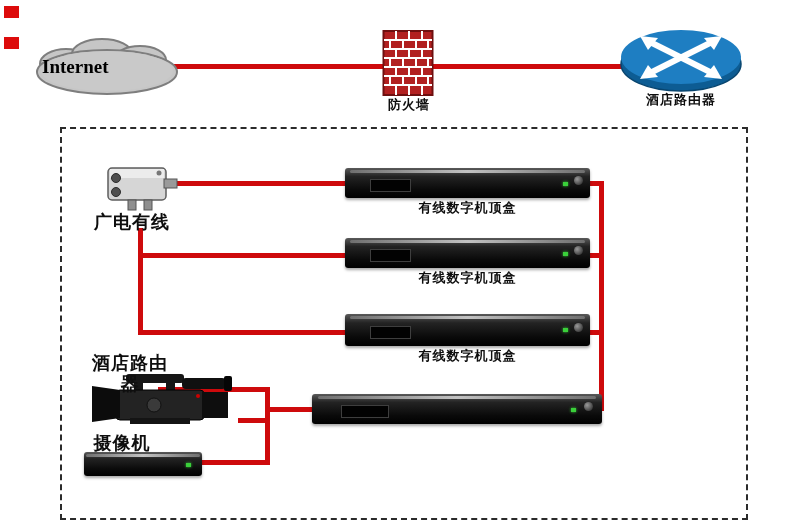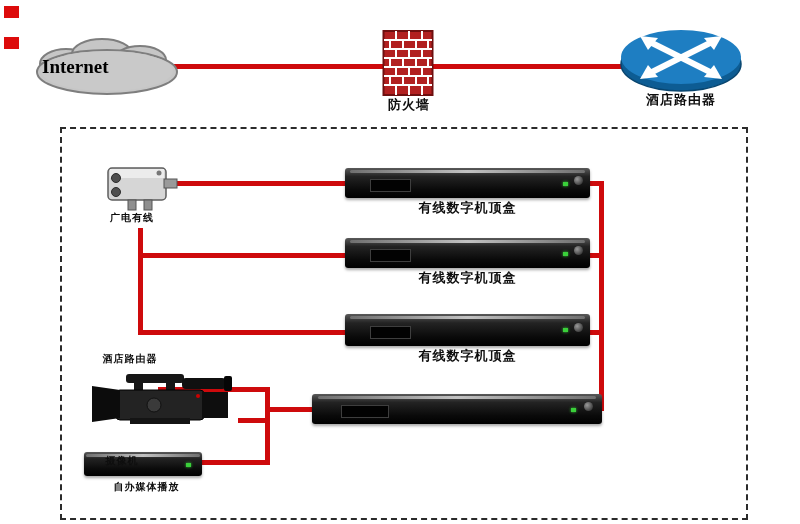--- a/index.html
+++ b/index.html
@@ -2,21 +2,21 @@
 <html style="--line-red: #ce0a0c; --dash: #2b2b2b; --router-blue: #1e7ec2; --brick-red: #b22020; --marker-red: #dd0b0b;"><head>
 <meta charset="utf-8">
 <style>
   html,body{margin:0;padding:0;background:#fff;}
   .stage{position:relative;width:800px;height:524px;background:#ffffff;overflow:hidden;
          font-family:"Liberation Sans",sans-serif;}
   .line{position:absolute;background:var(--line-red,#ce0a0c);z-index:1;}
   .marker{position:absolute;width:15px;height:12px;background:var(--marker-red,#dd0b0b);z-index:4;}
   .dashed-box{position:absolute;left:60px;top:127px;width:684px;height:389px;
               border:2px dashed var(--dash,#2b2b2b);z-index:0;background:transparent;}
-  .lbl{position:absolute;font-weight:bold;font-size:10px;color:#0e0e0e;text-align:center;
+  .lbl{position:absolute;font-weight:bold;font-size:18px;color:#0e0e0e;text-align:center;
        z-index:3;letter-spacing:1px;line-height:1.15;}
   .lbl.big{font-size:13px;}
   .inet{position:absolute;font-family:"Liberation Serif",serif;font-weight:bold;font-size:19px;
         color:#000;text-align:left;z-index:3;}
   .title{position:absolute;font-weight:bold;font-size:18px;color:#050505;text-align:center;
          letter-spacing:2px;z-index:3;}
   .icon-wrap{position:absolute;z-index:2;}
   .device{position:absolute;z-index:2;border-radius:3px;
           background:linear-gradient(180deg,#5a5a5a 0%,#232323 28%,#0a0a0a 72%,#000 100%);
           box-shadow:0 2px 3px rgba(0,0,0,.35);}
@@ -140,27 +140,26 @@
       <rect x="92" y="6" width="44" height="11" rx="4" fill="#101010"></rect>
       <rect x="134" y="4" width="8" height="15" rx="2" fill="#060606"></rect>
       <rect x="26" y="18" width="88" height="30" rx="4" fill="#232323" stroke="#000"></rect>
       <polygon points="2,14 30,18 30,46 2,50" fill="#0c0c0c"></polygon>
       <circle cx="64" cy="33" r="7" fill="#3a3a3a" stroke="#111"></circle>
       <rect x="112" y="20" width="26" height="26" fill="#0e0e0e"></rect>
       <circle cx="108" cy="24" r="2" fill="#c00"></circle>
       <rect x="40" y="46" width="60" height="6" fill="#141414"></rect>
     </svg>
   </div>
-  <div class="lbl" style="left:82px;top:455px;width:80px;">摄像机</div>
+  <div class="lbl" style="left:82px;top:433px;width:80px;">摄像机</div>
 
   <div class="device" style="left:84px;top:452px;width:118px;height:24px;">
     <div class="dev-top"></div>
     <div class="dev-led"></div>
   </div>
-  <div class="lbl" style="left:74px;top:481px;width:145px;">自办媒体播放</div>
 
   <div class="line" style="left:158px;top:387px;width:112px;height:5px;"></div>
   <div class="line" style="left:238px;top:418px;width:32px;height:5px;"></div>
   <div class="line" style="left:200px;top:460px;width:70px;height:5px;"></div>
   <div class="line" style="left:265px;top:387px;width:5px;height:78px;"></div>
   <div class="line" style="left:265px;top:407px;width:52px;height:5px;"></div>
 
   <div class="device" style="left:312px;top:394px;width:290px;height:30px;">
     <div class="dev-top"></div>
     <div class="dev-display"></div>

